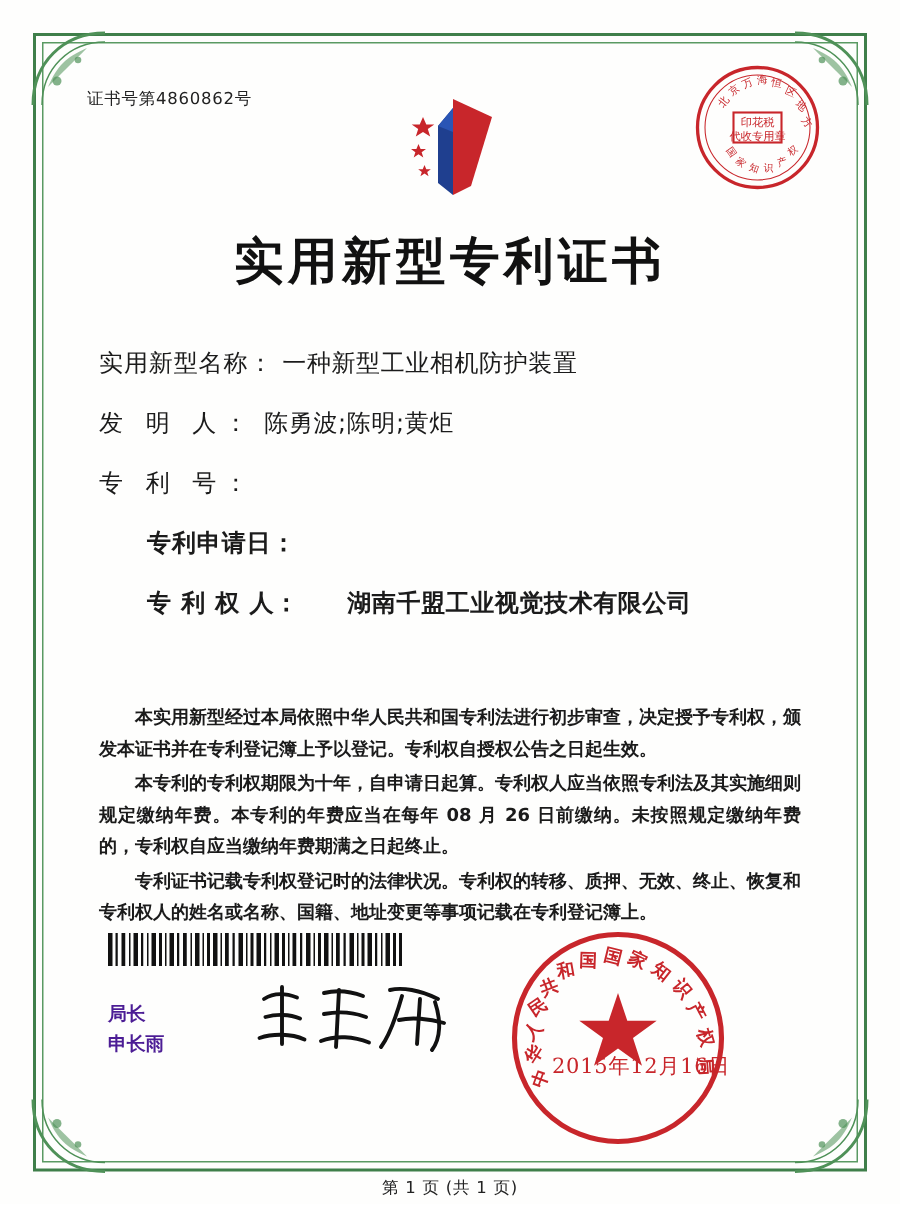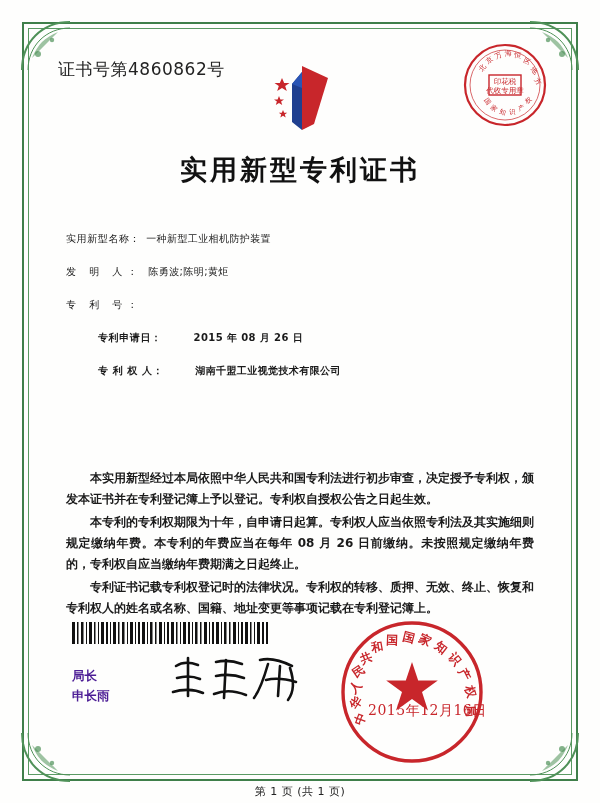--- a/index.html
+++ b/index.html
@@ -50,21 +50,21 @@
   .corner.tl { left: 18px; top: 18px; }
   .corner.tr { right: 18px; top: 18px; transform: scaleX(-1); }
   .corner.bl { left: 18px; bottom: 18px; transform: scaleY(-1); }
   .corner.br { right: 18px; bottom: 18px; transform: scale(-1,-1); }
 
   
   .cert-no {
     position: absolute;
     left: 58px;
     top: 58px;
-    font-size: 17px;
+    font-size: 11px;
     letter-spacing: 0.5px;
     color: #232323;
   }
 
   .logo {
     position: absolute;
     left: 268px;
     top: 62px;
     width: 68px;
     height: 70px;
@@ -80,37 +80,37 @@
 
   
   .title {
     position: absolute;
     left: 0;
     right: 0;
     top: 152px;
     text-align: center;
     font-family: "DejaVu Serif", serif;
     font-weight: bold;
-    font-size: 27px;
+    font-size: 33px;
     letter-spacing: 3px;
     color: #111;
   }
 
   
   .fields {
     position: absolute;
     left: 66px;
     top: 232px;
     width: 470px;
   }
   .field-row {
     display: flex;
     align-items: baseline;
     margin-bottom: 19px;
-    font-size: 10px;
+    font-size: 16px;
     color: #1b1b1b;
   }
   .field-row .lbl {
     white-space: nowrap;
     letter-spacing: 0.6px;
   }
   .field-row .val {
     margin-left: 6px;
     letter-spacing: 0.4px;
   }
@@ -289,21 +289,20 @@
     </div>
     <div class="field-row wide">
       <span class="lbl">发 明 人：</span>
       <span class="val">陈勇波;陈明;黄炬</span>
     </div>
     <div class="field-row wide">
       <span class="lbl">专 利 号：</span>
     </div>
     <div class="field-row bold">
       <span class="lbl">专利申请日：</span>
-      <span class="val">2015 年 08 月 26 日</span>
     </div>
     <div class="field-row bold">
       <span class="lbl">专 利 权 人：</span>
       <span class="val">湖南千盟工业视觉技术有限公司</span>
     </div>
   </div>
 
   <div class="body-text">
     <p>本实用新型经过本局依照中华人民共和国专利法进行初步审查，决定授予专利权，颁发本证书并在专利登记簿上予以登记。专利权自授权公告之日起生效。</p>
     <p>本专利的专利权期限为十年，自申请日起算。专利权人应当依照专利法及其实施细则规定缴纳年费。本专利的年费应当在每年 08 月 26 日前缴纳。未按照规定缴纳年费的，专利权自应当缴纳年费期满之日起终止。</p>

